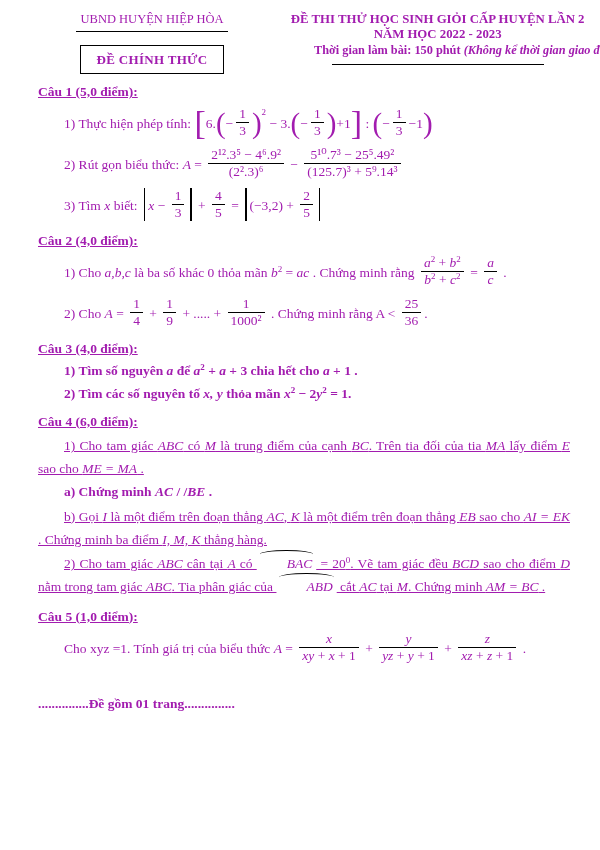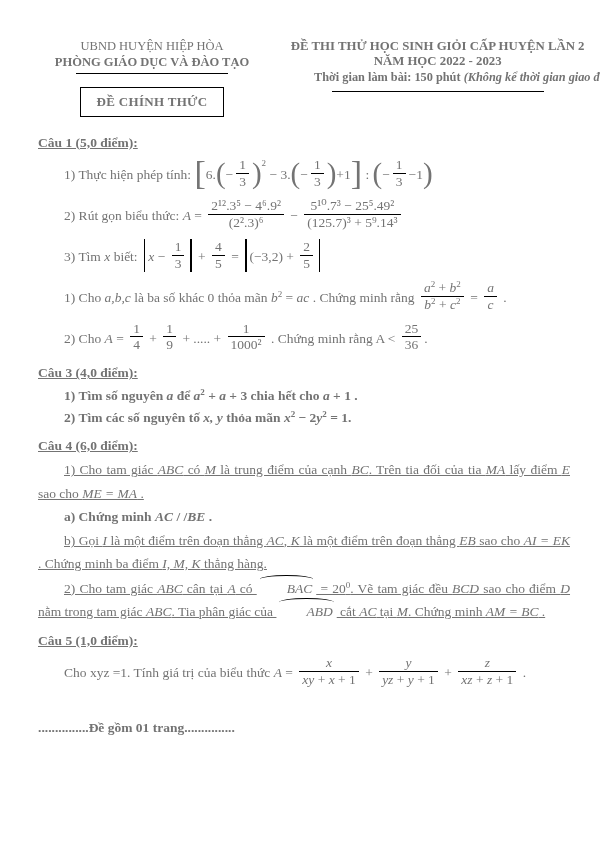--- a/index.html
+++ b/index.html
@@ -1,36 +1,36 @@
 <!DOCTYPE html>
 <html><head>
 <meta charset="utf-8">
 <style>
   html,body{margin:0;padding:0;background:#ffffff;}
   .page{
     width:600px;height:850px;background:#fff;box-sizing:border-box;
-    padding:39px 30px 0 38px;
+    padding:12px 30px 0 38px;
     font-family:"Liberation Serif","DejaVu Serif",serif;
-    font-size:13.5px;color:#737373;line-height:1.5;overflow:hidden;
+    font-size:13.5px;color:#a21caf;line-height:1.5;overflow:hidden;
   }
   
   .hdr{display:flex;}
   .h-left{width:228px;flex-shrink:0;text-align:center;}
   .h-right{flex:1;text-align:center;}
   .h-org{font-size:12.5px;line-height:1.25;}
   .h-dept{font-size:12.5px;font-weight:700;line-height:1.25;}
   .h-ul-left{width:152px;height:1px;background:#000;margin:3px auto 13px;}
   .stamp{display:inline-block;border:1.4px solid #000;padding:4px 16px;font-weight:700;font-size:13px;letter-spacing:.3px;}
   .h-t{font-weight:700;font-size:12.8px;line-height:1.2;white-space:nowrap;}
   .h-time{font-size:12.3px;line-height:1.25;white-space:nowrap;margin-left:48px;}
   .h-time .b{font-weight:700;}
   .h-time .i{font-style:italic;font-weight:700;}
   .h-ul-right{width:212px;height:1.3px;background:#000;margin:6px auto 0;}
   
-  main{margin-top:16px;}
+  main{margin-top:8px;}
   .qtitle{font-weight:700;text-decoration:underline;margin:8px 0 2px;}
   .mline{margin:6px 0 8px 26px;}
   .iline{margin:2px 0 2px 26px;font-weight:bold;}
   .para{text-align:justify;text-indent:26px;margin:1px 0;line-height:1.72;text-decoration:underline;}
   
   .it{font-style:italic;}
   .sup{font-size:9px;vertical-align:.55em;line-height:0;}
   .frac{display:inline-flex;flex-direction:column;vertical-align:middle;text-align:center;margin:0 3px;line-height:1.18;position:relative;top:-2px;}
   .frac .num{border-bottom:1px solid #000;padding:0 3px;}
   .frac .den{padding:0 3px;}
@@ -43,21 +43,20 @@
   .footer{font-weight:700;margin-top:28px;font-size:13.5px;}
 </style>
 </head>
 <body>
 
 <div class="page">
 
   <header class="hdr">
     <div class="h-left">
       <div class="h-org">UBND HUYỆN HIỆP HÒA</div>
-      <div class="h-dept">PHÒNG GIÁO DỤC VÀ ĐÀO TẠO</div>
       <div class="h-ul-left"></div>
       <div>
         <span class="stamp">ĐỀ CHÍNH THỨC</span>
       </div>
     </div>
     <div class="h-right">
       <div class="h-t">ĐỀ THI THỬ HỌC SINH GIỎI CẤP HUYỆN LẦN 2</div>
       <div class="h-t">NĂM HỌC 2022 - 2023</div>
       <div class="h-time">
         <span class="b">Thời gian làm bài: 150 phút </span><span class="i">(Không kể thời gian giao đề)</span>
@@ -93,20 +92,21 @@
           </span><span class="abar"></span><span> + </span><span class="frac">
             <span class="num"><span>4</span></span>
             <span class="den"><span>5</span></span>
           </span><span> = </span><span class="abar"></span><span>(−3,2) + </span><span class="frac">
             <span class="num"><span>2</span></span>
             <span class="den"><span>5</span></span>
           </span><span class="abar"></span></div>
     </section>
 
     <section>
+      <div class="qtitle">Câu 2 (4,0 điểm):</div>
       <div class="mline"><span>1) Cho </span><span class="it">a,b,c</span><span> là ba số khác 0 thỏa mãn </span><span class="it">b</span><span class="sup">2</span><span> = </span><span class="it">ac</span><span> . Chứng minh rằng </span><span class="frac">
             <span class="num"><span class="it">a</span><span class="sup">2</span><span> + </span><span class="it">b</span><span class="sup">2</span></span>
             <span class="den"><span class="it">b</span><span class="sup">2</span><span> + </span><span class="it">c</span><span class="sup">2</span></span>
           </span><span> = </span><span class="frac">
             <span class="num"><span class="it">a</span></span>
             <span class="den"><span class="it">c</span></span>
           </span><span> .</span></div>
       <div class="mline"><span>2) Cho </span><span class="it">A</span><span> = </span><span class="frac">
             <span class="num"><span>1</span></span>
             <span class="den"><span>4</span></span>

